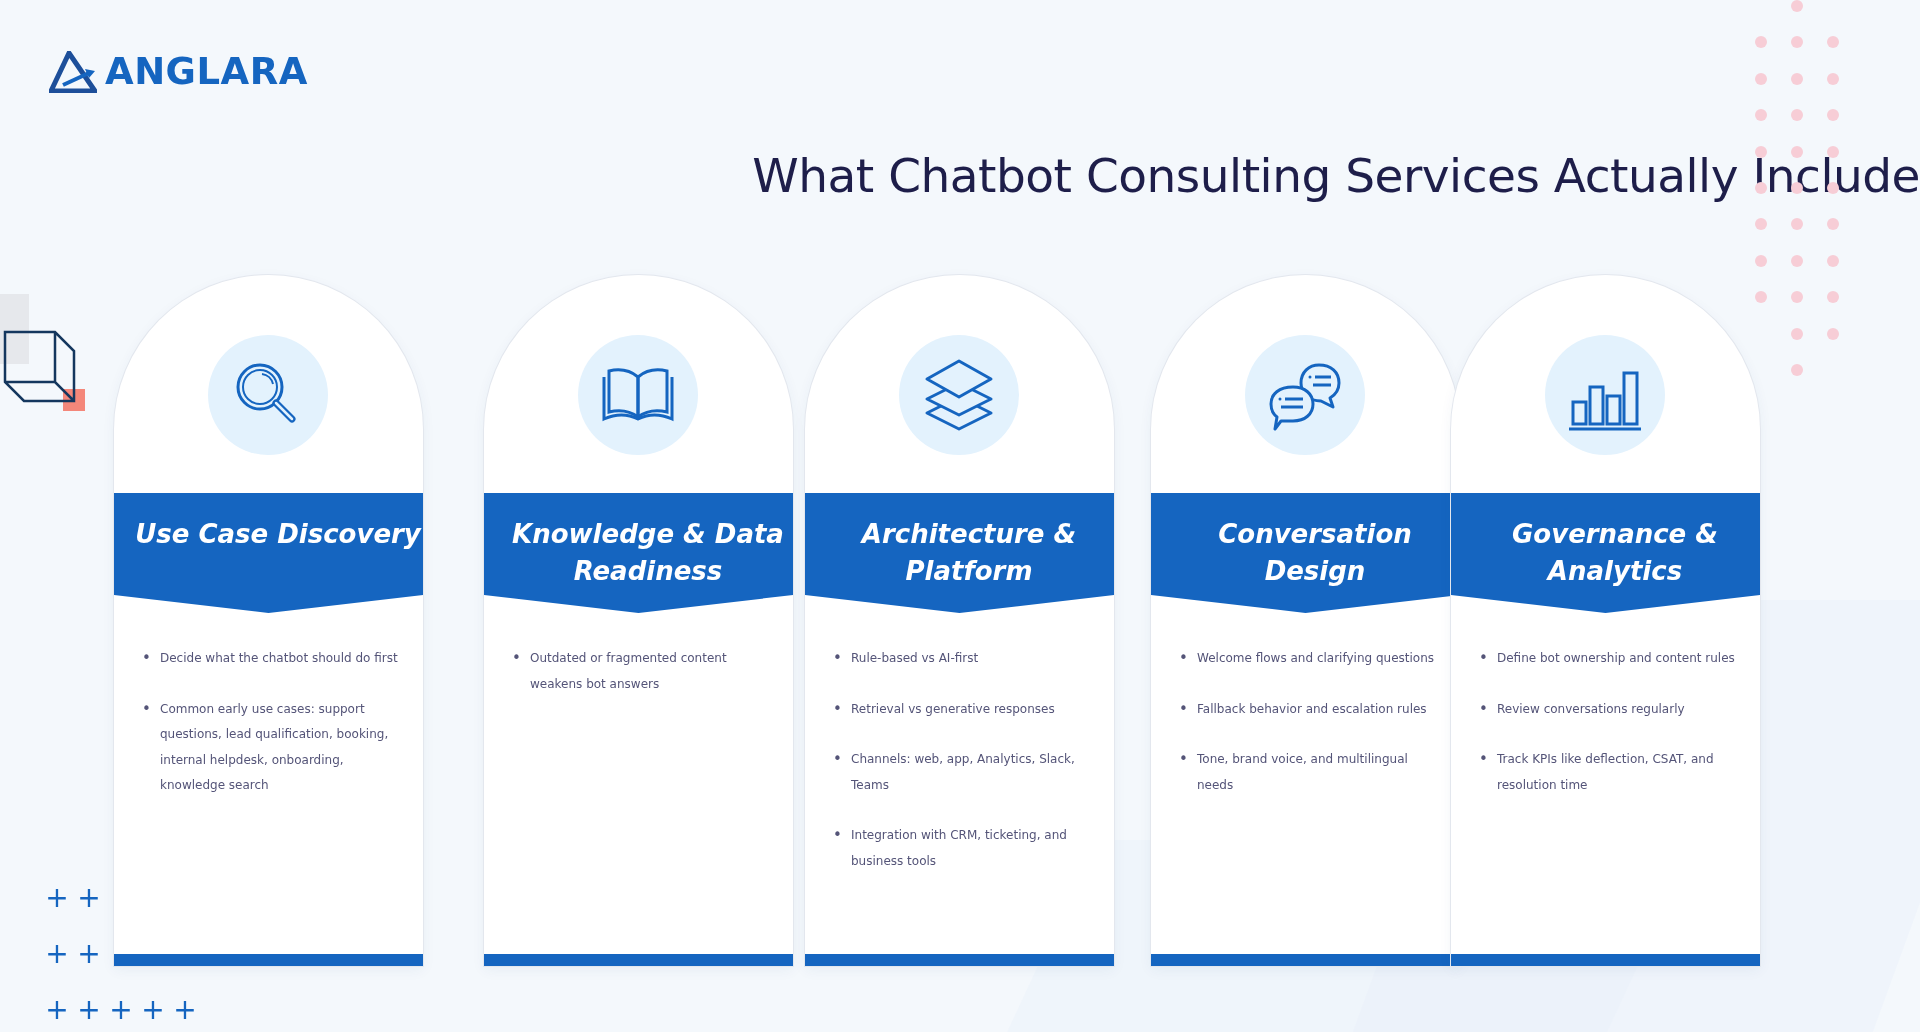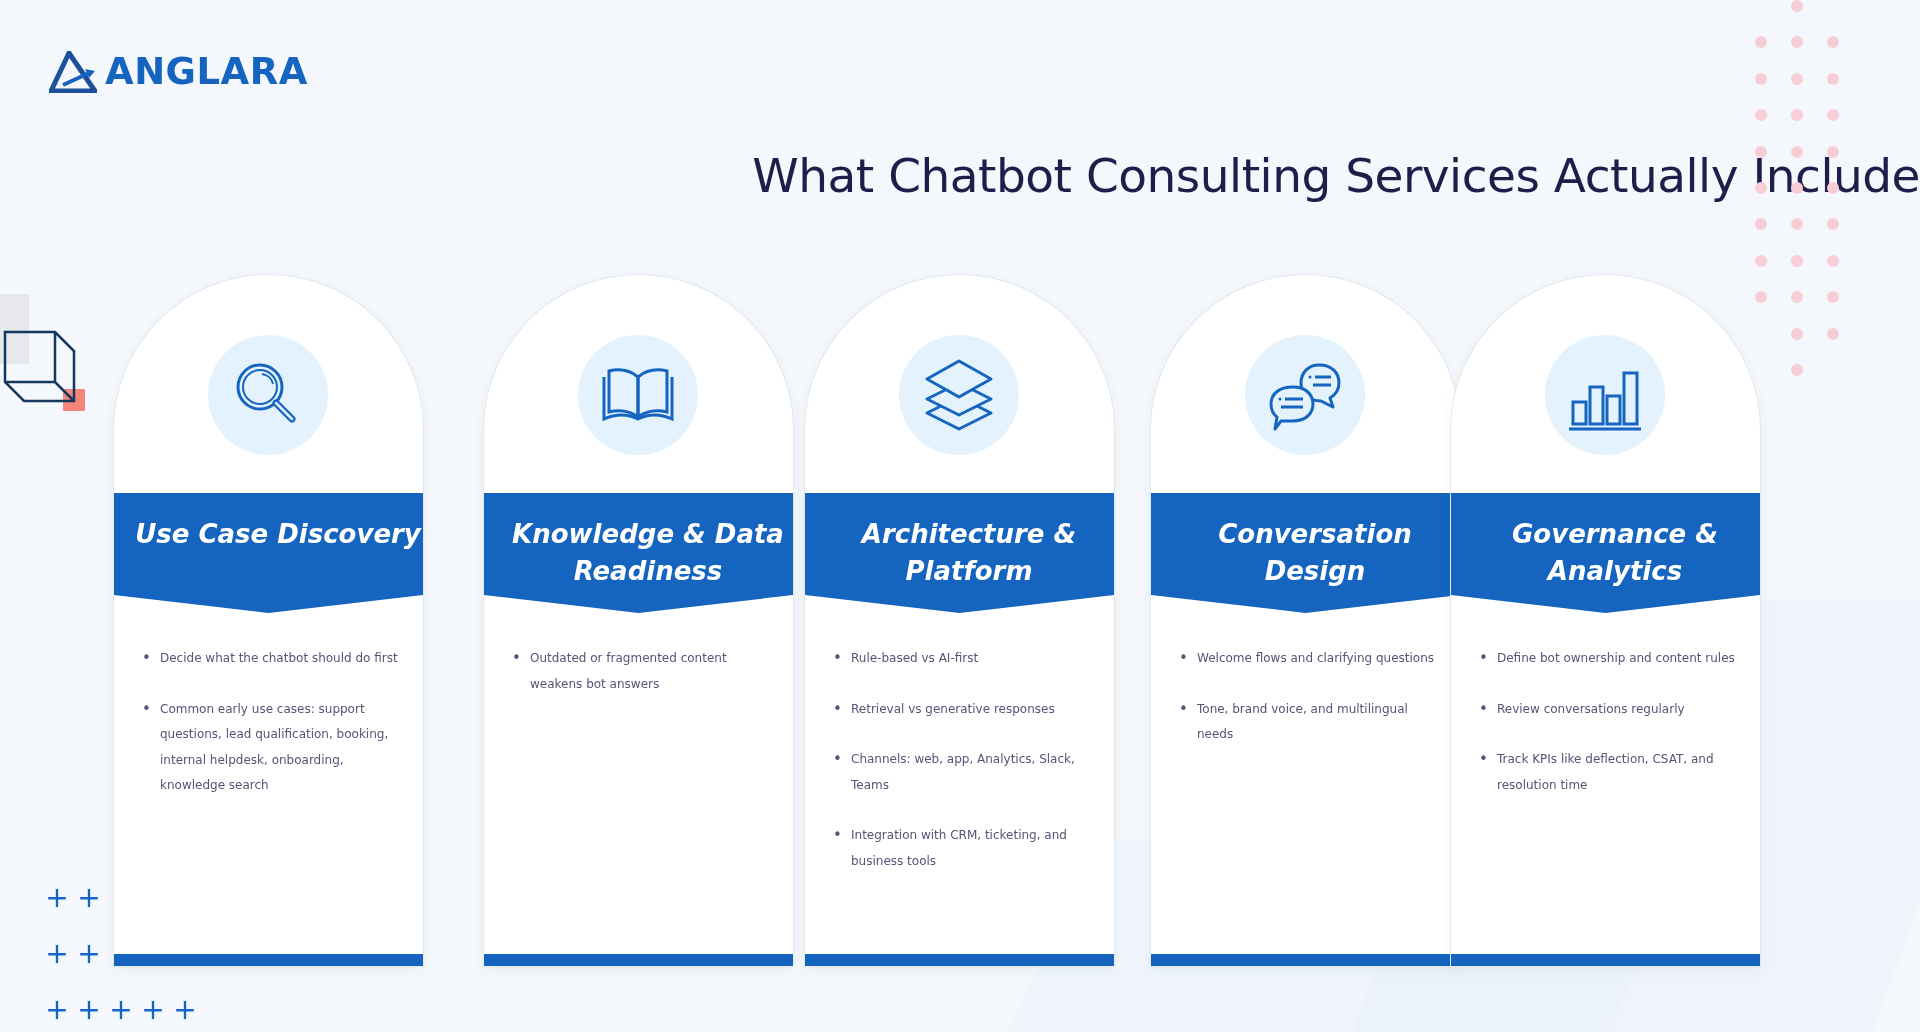--- a/index.html
+++ b/index.html
@@ -179,20 +179,21 @@
       <path d="M28 28 C40 28 48 35 48 45 C48 55 40 62 28 62 L16 62 L10 70 L12 58 C8 55 6 50 6 45 C6 35 14 28 28 28 Z" fill="#e3f2fd" stroke="#1565c0" stroke-width="3" stroke-linejoin="round"></path>
       <path d="M20 40 L38 40 M16 48 L38 48" stroke="#1565c0" stroke-width="3"></path>
       <circle cx="15" cy="40" r="1.5" fill="#1565c0"></circle>
     </svg>
   </div>
   <div class="band">
     <div class="band-title">Conversation Design</div>
   </div>
   <ul class="bullets">
     <li>Welcome flows and clarifying questions</li>
+    <li>Fallback behavior and escalation rules</li>
     <li>Tone, brand voice, and multilingual needs</li>
   </ul>
   <div class="bottom-bar"></div>
 </div>
 
 <div class="card" style="left:1451px;">
   <div class="icon-circle">
     <svg width="76" height="76" viewBox="0 0 76 76">
       <rect x="6" y="45" width="13" height="22" fill="none" stroke="#1565c0" stroke-width="3"></rect>
       <rect x="23" y="30" width="13" height="37" fill="none" stroke="#1565c0" stroke-width="3"></rect>

